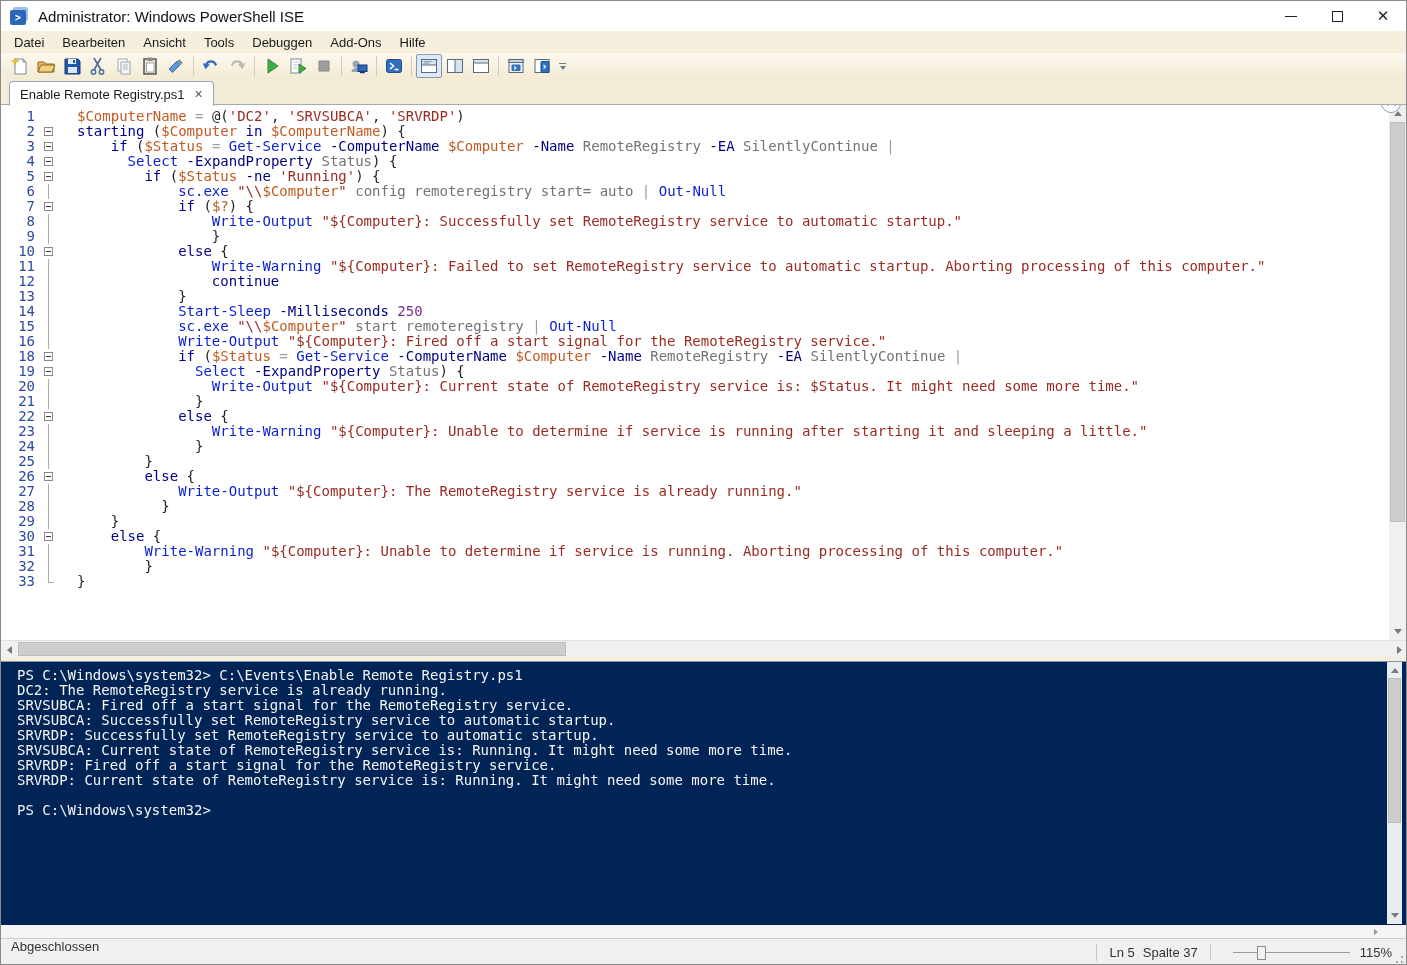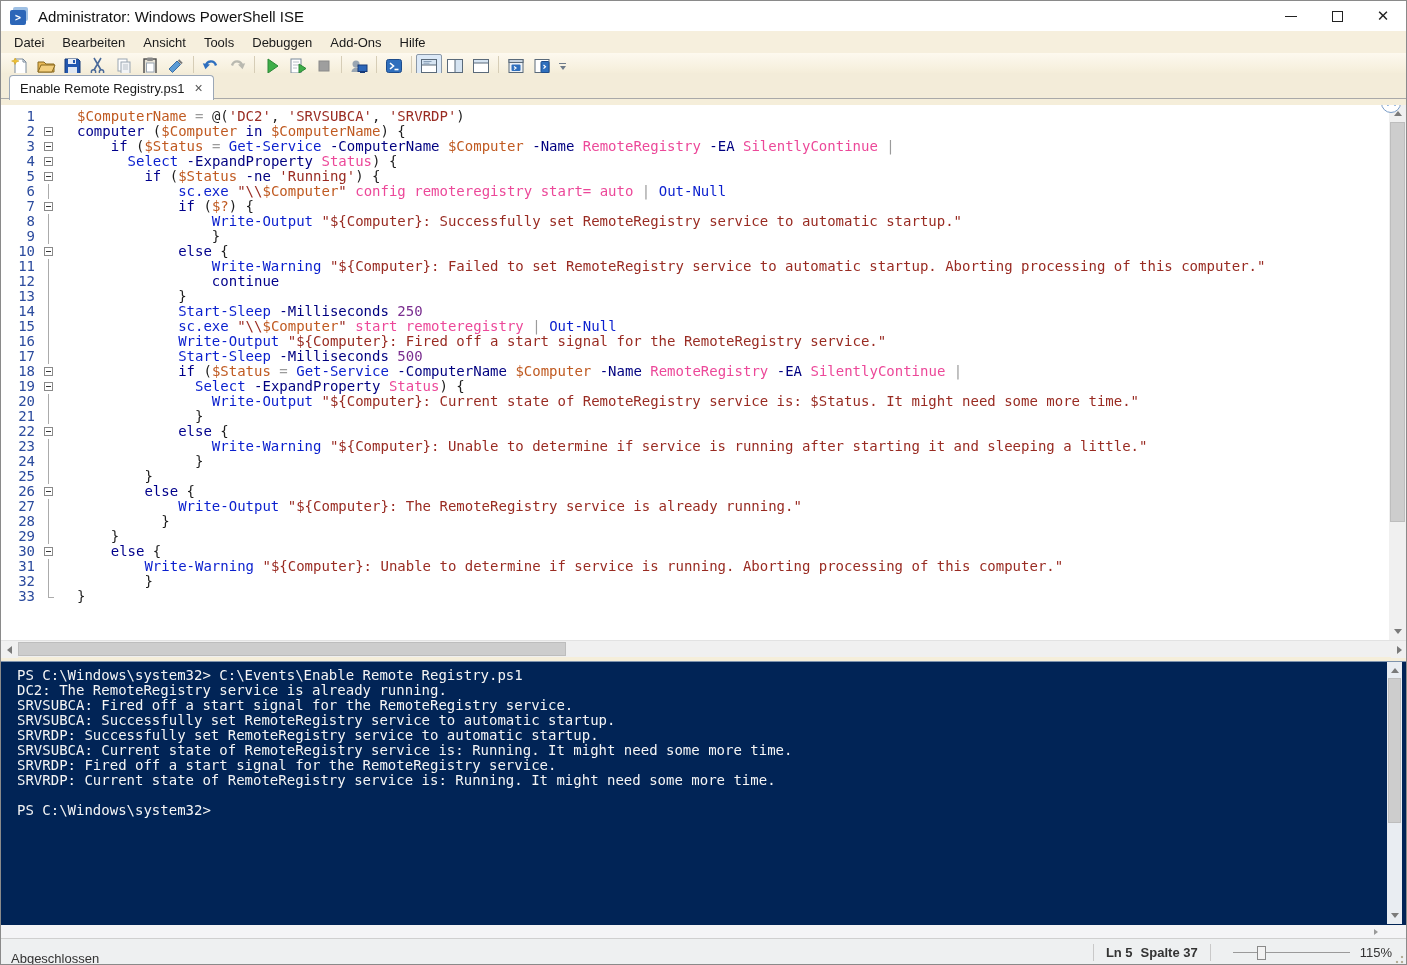--- a/index.html
+++ b/index.html
@@ -30,21 +30,21 @@
   .toolbar{position:absolute;left:0;top:52px;width:100%;height:26px;
     background:linear-gradient(#fdf9ef,#f2ead3);display:flex;align-items:center;padding-left:6px;}
   .tb-btn{width:26px;height:24px;display:flex;align-items:center;justify-content:center;border-radius:2px;}
   .tb-btn.selected{border:1px solid #8a98a8;background:#dce9f7;}
   .tb-sep{width:1px;height:20px;background:#d6cdb6;margin:0 4px;}
   .tb-overflow{display:flex;flex-direction:column;align-items:center;margin-left:4px;}
   .tb-overflow .bar{width:7px;border-top:1.5px solid #6e7b8a;margin-bottom:2px;}
   .tri-down{width:0;height:0;border-left:3.5px solid transparent;border-right:3.5px solid transparent;border-top:4px solid #6e7b8a;}
 
   
-  .tabstrip{position:absolute;left:0;top:72px;width:100%;height:26px;background:#f3ecd9;
+  .tabstrip{position:absolute;left:0;top:78px;width:100%;height:26px;background:#f3ecd9;
     border-bottom:1px solid #a9a9a9;padding-left:24px;}
   .tab{position:absolute;left:8px;top:2px;height:25px;min-width:184px;background:#ffffff;
     border:1px solid #9ba7b7;border-bottom:none;border-radius:4px 4px 0 0;
     display:flex;align-items:center;padding:0 10px;z-index:3;}
   .tab-label{font-size:13px;color:#1a1a1a;margin-right:10px;white-space:nowrap;}
   .tab-close{font-size:14px;color:#555;line-height:1;}
   .pane-round-btn{position:absolute;right:5px;top:-10px;width:20px;height:20px;border-radius:50%;
     background:#fff;border:1px solid #7a9cc6;display:flex;align-items:center;justify-content:center;z-index:5;}
   .chev-up{width:7px;height:7px;border-left:2px solid #2e6fbf;border-top:2px solid #2e6fbf;
     transform:rotate(45deg);margin-top:3px;}
@@ -54,21 +54,21 @@
   .code-area{padding-top:4px;}
   .code-row{display:flex;height:15px;font:14px/15px "DejaVu Sans Mono",monospace;white-space:pre;}
   .ln{width:36px;text-align:right;color:#2b4b9e;flex:none;padding-right:2px;}
   .fold{width:14px;flex:none;margin-left:7px;position:relative;}
   .fold.line::before{content:"";position:absolute;left:4px;top:0;bottom:0;border-left:1px solid #ababab;}
   .fold.end::before{content:"";position:absolute;left:4px;top:0;width:5px;height:8px;
     border-left:1px solid #ababab;border-bottom:1px solid #ababab;}
   .fbox{position:absolute;left:0;top:3px;width:9px;height:9px;border:1px solid #8a8a8a;background:#fff;}
   .fbox::after{content:"";position:absolute;left:1px;right:1px;top:3px;border-top:1px solid #3a3a3a;}
   .code{margin-left:19px;}
-  .tk-k{color:#00008B}.tk-c{color:#0a1fce}.tk-p{color:#000080}.tk-a{color:#ec4899}
+  .tk-k{color:#00008B}.tk-c{color:#0a1fce}.tk-p{color:#000080}.tk-a{color:#737373}
   .tk-v{color:#c05a21}.tk-s{color:#992b22}.tk-n{color:#7a2e8f}.tk-o{color:#9b9b9b}.tk-t{color:#1e1e1e}
 
   
   .sb-v{position:absolute;width:17px;background:#f0f0f0;}
   .sb-h{position:absolute;height:17px;background:#f0f0f0;}
   .sb-arrow{position:absolute;width:17px;height:17px;display:flex;align-items:center;justify-content:center;background:#f0f0f0;}
   .arr{width:0;height:0;}
   .arr.up{border-left:4px solid transparent;border-right:4px solid transparent;border-bottom:5px solid #7a7a7a;}
   .arr.down{border-left:4px solid transparent;border-right:4px solid transparent;border-top:5px solid #7a7a7a;}
   .arr.left{border-top:4px solid transparent;border-bottom:4px solid transparent;border-right:5px solid #7a7a7a;}
@@ -83,25 +83,25 @@
     border-top:1px solid #7e93ad;overflow:hidden;}
   .console-inner{padding:6px 0 0 16px;}
   .console-line{font:14px/15px "DejaVu Sans Mono",monospace;color:#f5f5f5;white-space:pre;}
   .console-vscroll{right:4px;top:661px;height:262px;background:#e9edf2;}
   .console-bottom{position:absolute;left:0;top:924px;width:100%;height:13px;background:#f4f4f6;
     display:flex;align-items:center;justify-content:flex-end;padding-right:28px;}
   .mini-arr{width:0;height:0;border-top:3.5px solid transparent;border-bottom:3.5px solid transparent;border-left:4.5px solid #9a9a9a;}
 
   
   .statusbar{position:absolute;left:0;top:937px;width:100%;height:28px;background:#eef0f1;
-    border-top:1px solid #cfcfcf;display:flex;align-items:flex-end;font-size:13px;color:#333;}
+    border-top:1px solid #cfcfcf;display:flex;align-items:flex-start;font-size:13px;color:#333;}
   .status-left{padding-left:10px;}
   .status-right{margin-left:auto;display:flex;align-items:center;height:100%;}
   .sb-div{width:1px;height:17px;background:#c9c9c9;margin:0 12px;}
-  .pos-text{white-space:pre;font-weight:bold;}
+  .pos-text{white-space:pre;}
   .zoom-slider{position:relative;width:117px;height:16px;margin:0 10px;}
   .zoom-track{position:absolute;left:0;right:0;top:7px;border-top:1px solid #9a9a9a;}
   .zoom-thumb{position:absolute;left:24px;top:1px;width:9px;height:14px;background:#f2f2f2;border:1px solid #8a8a8a;}
   .zoom-label{margin-right:14px;}
   .grip{position:absolute;right:2px;bottom:2px;width:10px;height:10px;
     background:
       radial-gradient(circle at 8px 8px,#b5ad97 1.2px,transparent 1.6px),
       radial-gradient(circle at 8px 3px,#b5ad97 1.2px,transparent 1.6px),
       radial-gradient(circle at 3px 8px,#b5ad97 1.2px,transparent 1.6px);}
 </style>
@@ -281,36 +281,35 @@
   <div class="tabstrip">
     <div class="tab">
       <span class="tab-label">Enable Remote Registry.ps1</span>
       <span class="tab-close">×</span>
     </div>
   </div>
 
   <div class="editor">
     <div class="code-area">
         <div class="code-row"><span class="ln">1</span><span class="fold none"></span><span class="code"><span class="tk-v">$ComputerName</span><span class="tk-t"> </span><span class="tk-o">=</span><span class="tk-t"> @(</span><span class="tk-s">'DC2'</span><span class="tk-t">, </span><span class="tk-s">'SRVSUBCA'</span><span class="tk-t">, </span><span class="tk-s">'SRVRDP'</span><span class="tk-t">)</span></span></div>
-        <div class="code-row"><span class="ln">2</span><span class="fold box"><i class="fbox"></i></span><span class="code"><span class="tk-k">computer</span><span class="tk-t"> (</span><span class="tk-v">$Computer</span><span class="tk-t"> </span><span class="tk-k">in</span><span class="tk-t"> </span><span class="tk-v">$ComputerName</span><span class="tk-t">) {</span></span></div>
+        <div class="code-row"><span class="ln">2</span><span class="fold box"><i class="fbox"></i></span><span class="code"><span class="tk-k">starting</span><span class="tk-t"> (</span><span class="tk-v">$Computer</span><span class="tk-t"> </span><span class="tk-k">in</span><span class="tk-t"> </span><span class="tk-v">$ComputerName</span><span class="tk-t">) {</span></span></div>
         <div class="code-row"><span class="ln">3</span><span class="fold box"><i class="fbox"></i></span><span class="code"><span class="tk-t">    </span><span class="tk-k">if</span><span class="tk-t"> (</span><span class="tk-v">$Status</span><span class="tk-t"> </span><span class="tk-o">=</span><span class="tk-t"> </span><span class="tk-c">Get-Service</span><span class="tk-t"> </span><span class="tk-p">-ComputerName</span><span class="tk-t"> </span><span class="tk-v">$Computer</span><span class="tk-t"> </span><span class="tk-p">-Name</span><span class="tk-t"> </span><span class="tk-a">RemoteRegistry</span><span class="tk-t"> </span><span class="tk-p">-EA</span><span class="tk-t"> </span><span class="tk-a">SilentlyContinue</span><span class="tk-t"> </span><span class="tk-o">|</span></span></div>
         <div class="code-row"><span class="ln">4</span><span class="fold box"><i class="fbox"></i></span><span class="code"><span class="tk-t">      </span><span class="tk-c">Select</span><span class="tk-t"> </span><span class="tk-p">-ExpandProperty</span><span class="tk-t"> </span><span class="tk-a">Status</span><span class="tk-t">) {</span></span></div>
         <div class="code-row"><span class="ln">5</span><span class="fold box"><i class="fbox"></i></span><span class="code"><span class="tk-t">        </span><span class="tk-k">if</span><span class="tk-t"> (</span><span class="tk-v">$Status</span><span class="tk-t"> </span><span class="tk-p">-ne</span><span class="tk-t"> </span><span class="tk-s">'Running'</span><span class="tk-t">) {</span></span></div>
         <div class="code-row"><span class="ln">6</span><span class="fold line"></span><span class="code"><span class="tk-t">            </span><span class="tk-c">sc.exe</span><span class="tk-t"> </span><span class="tk-s">"\\</span><span class="tk-v">$Computer</span><span class="tk-s">"</span><span class="tk-t"> </span><span class="tk-a">config</span><span class="tk-t"> </span><span class="tk-a">remoteregistry</span><span class="tk-t"> </span><span class="tk-a">start=</span><span class="tk-t"> </span><span class="tk-a">auto</span><span class="tk-t"> </span><span class="tk-o">|</span><span class="tk-t"> </span><span class="tk-c">Out-Null</span></span></div>
         <div class="code-row"><span class="ln">7</span><span class="fold box"><i class="fbox"></i></span><span class="code"><span class="tk-t">            </span><span class="tk-k">if</span><span class="tk-t"> (</span><span class="tk-v">$?</span><span class="tk-t">) {</span></span></div>
         <div class="code-row"><span class="ln">8</span><span class="fold line"></span><span class="code"><span class="tk-t">                </span><span class="tk-c">Write-Output</span><span class="tk-t"> </span><span class="tk-s">"${Computer}: Successfully set RemoteRegistry service to automatic startup."</span></span></div>
         <div class="code-row"><span class="ln">9</span><span class="fold line"></span><span class="code"><span class="tk-t">                }</span></span></div>
         <div class="code-row"><span class="ln">10</span><span class="fold box"><i class="fbox"></i></span><span class="code"><span class="tk-t">            </span><span class="tk-k">else</span><span class="tk-t"> {</span></span></div>
         <div class="code-row"><span class="ln">11</span><span class="fold line"></span><span class="code"><span class="tk-t">                </span><span class="tk-c">Write-Warning</span><span class="tk-t"> </span><span class="tk-s">"${Computer}: Failed to set RemoteRegistry service to automatic startup. Aborting processing of this computer."</span></span></div>
         <div class="code-row"><span class="ln">12</span><span class="fold line"></span><span class="code"><span class="tk-t">                </span><span class="tk-k">continue</span></span></div>
         <div class="code-row"><span class="ln">13</span><span class="fold line"></span><span class="code"><span class="tk-t">            }</span></span></div>
         <div class="code-row"><span class="ln">14</span><span class="fold line"></span><span class="code"><span class="tk-t">            </span><span class="tk-c">Start-Sleep</span><span class="tk-t"> </span><span class="tk-p">-Milliseconds</span><span class="tk-t"> </span><span class="tk-n">250</span></span></div>
         <div class="code-row"><span class="ln">15</span><span class="fold line"></span><span class="code"><span class="tk-t">            </span><span class="tk-c">sc.exe</span><span class="tk-t"> </span><span class="tk-s">"\\</span><span class="tk-v">$Computer</span><span class="tk-s">"</span><span class="tk-t"> </span><span class="tk-a">start</span><span class="tk-t"> </span><span class="tk-a">remoteregistry</span><span class="tk-t"> </span><span class="tk-o">|</span><span class="tk-t"> </span><span class="tk-c">Out-Null</span></span></div>
         <div class="code-row"><span class="ln">16</span><span class="fold line"></span><span class="code"><span class="tk-t">            </span><span class="tk-c">Write-Output</span><span class="tk-t"> </span><span class="tk-s">"${Computer}: Fired off a start signal for the RemoteRegistry service."</span></span></div>
-        <div class="code-row"><span class="ln">17</span><span class="fold line"></span><span class="code"><span class="tk-t">            </span><span class="tk-c">Start-Sleep</span><span class="tk-t"> </span><span class="tk-p">-Milliseconds</span><span class="tk-t"> </span><span class="tk-n">500</span></span></div>
         <div class="code-row"><span class="ln">18</span><span class="fold box"><i class="fbox"></i></span><span class="code"><span class="tk-t">            </span><span class="tk-k">if</span><span class="tk-t"> (</span><span class="tk-v">$Status</span><span class="tk-t"> </span><span class="tk-o">=</span><span class="tk-t"> </span><span class="tk-c">Get-Service</span><span class="tk-t"> </span><span class="tk-p">-ComputerName</span><span class="tk-t"> </span><span class="tk-v">$Computer</span><span class="tk-t"> </span><span class="tk-p">-Name</span><span class="tk-t"> </span><span class="tk-a">RemoteRegistry</span><span class="tk-t"> </span><span class="tk-p">-EA</span><span class="tk-t"> </span><span class="tk-a">SilentlyContinue</span><span class="tk-t"> </span><span class="tk-o">|</span></span></div>
         <div class="code-row"><span class="ln">19</span><span class="fold box"><i class="fbox"></i></span><span class="code"><span class="tk-t">              </span><span class="tk-c">Select</span><span class="tk-t"> </span><span class="tk-p">-ExpandProperty</span><span class="tk-t"> </span><span class="tk-a">Status</span><span class="tk-t">) {</span></span></div>
         <div class="code-row"><span class="ln">20</span><span class="fold line"></span><span class="code"><span class="tk-t">                </span><span class="tk-c">Write-Output</span><span class="tk-t"> </span><span class="tk-s">"${Computer}: Current state of RemoteRegistry service is: $Status. It might need some more time."</span></span></div>
         <div class="code-row"><span class="ln">21</span><span class="fold line"></span><span class="code"><span class="tk-t">              }</span></span></div>
         <div class="code-row"><span class="ln">22</span><span class="fold box"><i class="fbox"></i></span><span class="code"><span class="tk-t">            </span><span class="tk-k">else</span><span class="tk-t"> {</span></span></div>
         <div class="code-row"><span class="ln">23</span><span class="fold line"></span><span class="code"><span class="tk-t">                </span><span class="tk-c">Write-Warning</span><span class="tk-t"> </span><span class="tk-s">"${Computer}: Unable to determine if service is running after starting it and sleeping a little."</span></span></div>
         <div class="code-row"><span class="ln">24</span><span class="fold line"></span><span class="code"><span class="tk-t">              }</span></span></div>
         <div class="code-row"><span class="ln">25</span><span class="fold line"></span><span class="code"><span class="tk-t">        }</span></span></div>
         <div class="code-row"><span class="ln">26</span><span class="fold box"><i class="fbox"></i></span><span class="code"><span class="tk-t">        </span><span class="tk-k">else</span><span class="tk-t"> {</span></span></div>
         <div class="code-row"><span class="ln">27</span><span class="fold line"></span><span class="code"><span class="tk-t">            </span><span class="tk-c">Write-Output</span><span class="tk-t"> </span><span class="tk-s">"${Computer}: The RemoteRegistry service is already running."</span></span></div>

